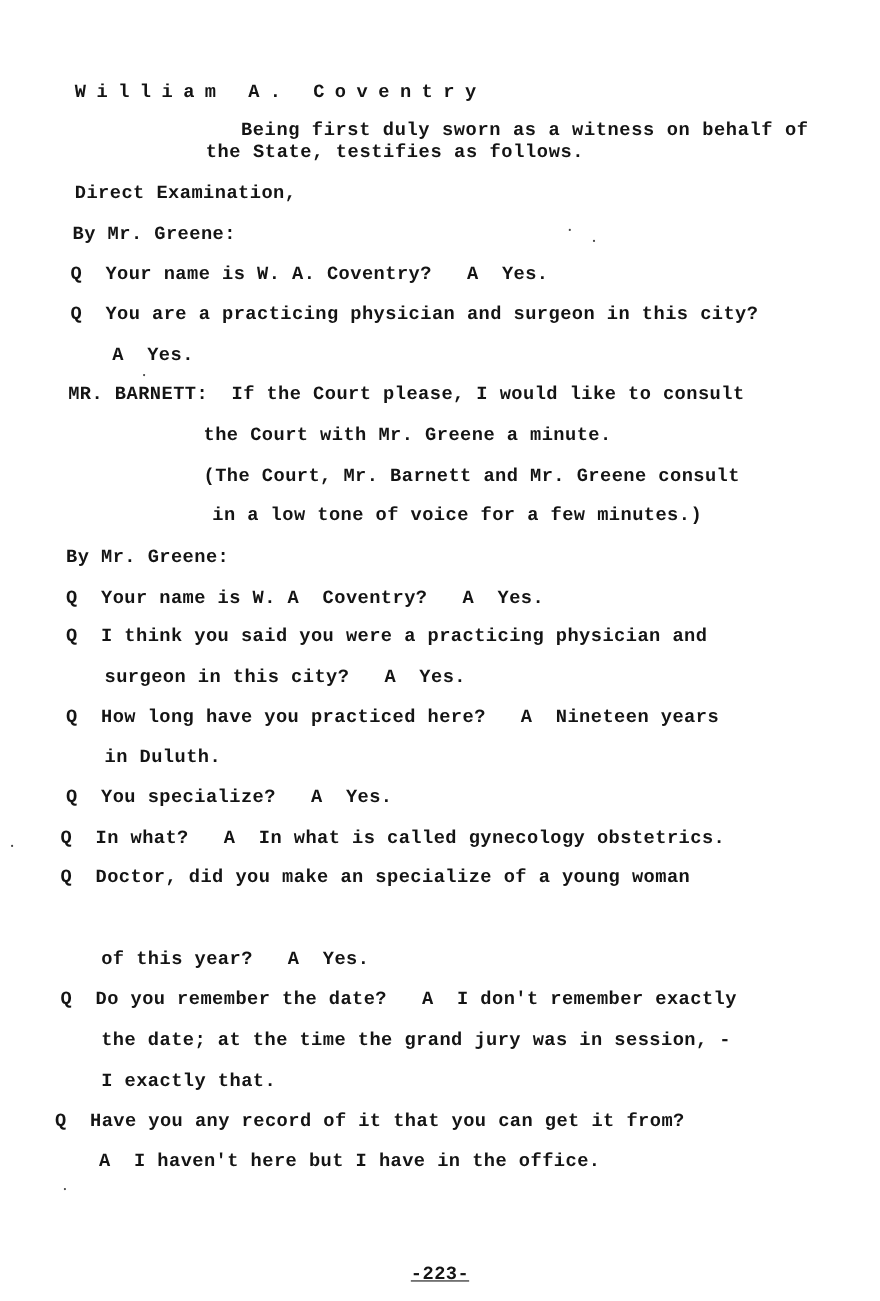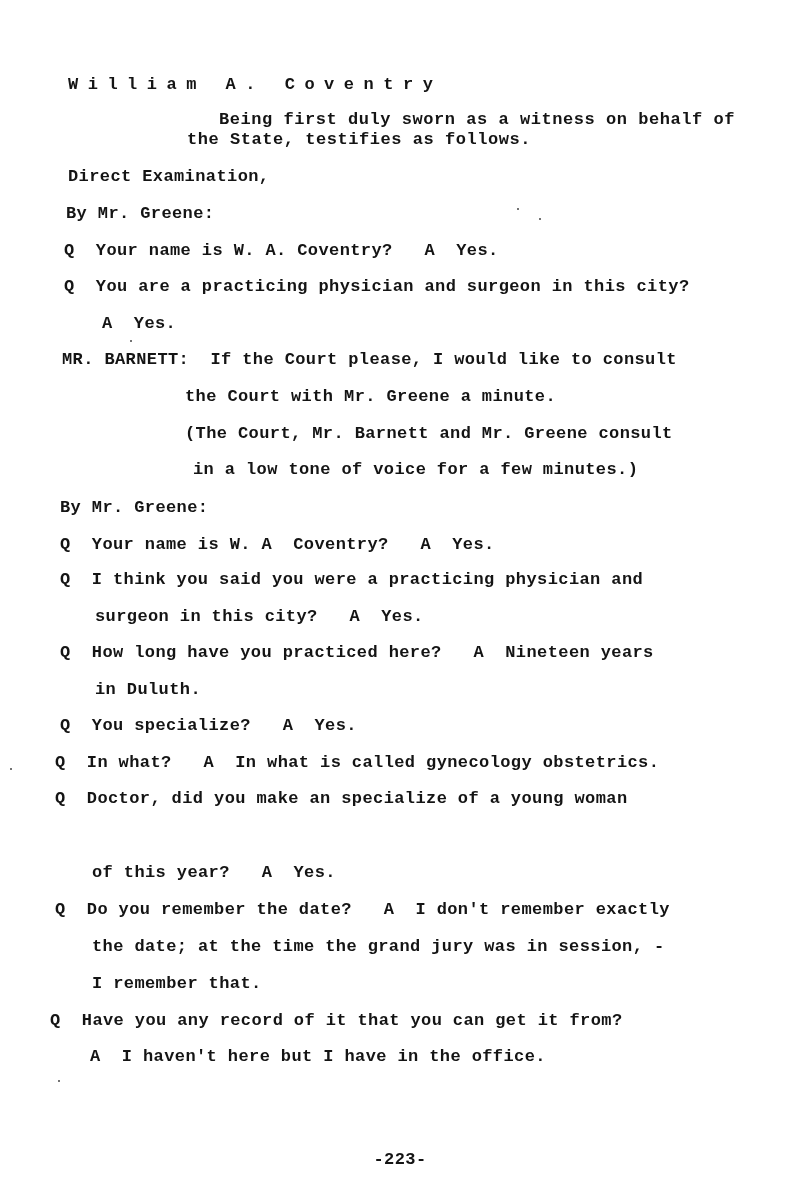--- a/index.html
+++ b/index.html
@@ -5,21 +5,21 @@
     html, body { margin: 0; padding: 0; background: #ffffff; }
     body { width: 800px; height: 1183px; position: relative; overflow: hidden; }
     .page {
       position: absolute; left: 0; top: 0; width: 800px; height: 1183px;
       background: #ffffff; color: #141414;
       font-family: "Liberation Mono", "DejaVu Sans Mono", monospace;
       font-size: 17px; font-weight: bold; letter-spacing: 0.4px;
     }
     .line { position: absolute; white-space: pre; line-height: 20px; }
     .title { letter-spacing: 9.5px; }
-    .pagenum { position: absolute; left: 0; width: 800px; text-align: center; top: 1150px; }
+    .pagenum { position: absolute; left: 0; width: 800px; text-align: center; top: 1150px; text-decoration: underline; }
     .dot { position: absolute; width: 2px; height: 2px; background: #444; border-radius: 1px; }
   </style>
 </head>
 <body>
 
 <div class="page">
   <div class="line title" style="left:68px; top:75px;">William A. Coventry</div>
   <div class="line" style="left:187px; top:110px; letter-spacing:0.55px;margin-left:32px;">Being first duly sworn as a witness on behalf of</div>
   <div class="line" style="left:187px; top:130px; letter-spacing:0.55px;">the State, testifies as follows.</div>
   <div class="line" style="left:68px; top:167px;">Direct Examination,</div>
@@ -38,21 +38,21 @@
   <div class="line" style="left:60px; top:570px;">Q  I think you said you were a practicing physician and</div>
   <div class="line" style="left:95px; top:607px;">surgeon in this city?   A  Yes.</div>
   <div class="line" style="left:60px; top:643px;text-align:right;">Q  How long have you practiced here?   A  Nineteen years</div>
   <div class="line" style="left:95px; top:680px;">in Duluth.</div>
   <div class="line" style="left:60px; top:716px;">Q  You specialize?   A  Yes.</div>
   <div class="line" style="left:55px; top:753px;">Q  In what?   A  In what is called gynecology obstetrics.</div>
   <div class="line" style="left:55px; top:789px;">Q  Doctor, did you make an specialize of a young woman</div>
   <div class="line" style="left:92px; top:863px;">of this year?   A  Yes.</div>
   <div class="line" style="left:55px; top:900px;">Q  Do you remember the date?   A  I don't remember exactly</div>
   <div class="line" style="left:92px; top:937px;">the date; at the time the grand jury was in session, -</div>
-  <div class="line" style="left:92px; top:974px;">I remember that.</div>
+  <div class="line" style="left:92px; top:974px;">I exactly that.</div>
   <div class="line" style="left:50px; top:1011px;">Q  Have you any record of it that you can get it from?</div>
   <div class="line" style="left:90px; top:1047px;">A  I haven't here but I have in the office.</div>
 
   <div class="pagenum">-223-</div>
 
   <div class="dot" style="left:517px; top:208px;"></div>
   <div class="dot" style="left:539px; top:218px;"></div>
   <div class="dot" style="left:130px; top:340px;"></div>
   <div class="dot" style="left:10px; top:768px;"></div>
   <div class="dot" style="left:58px; top:1080px;"></div>

